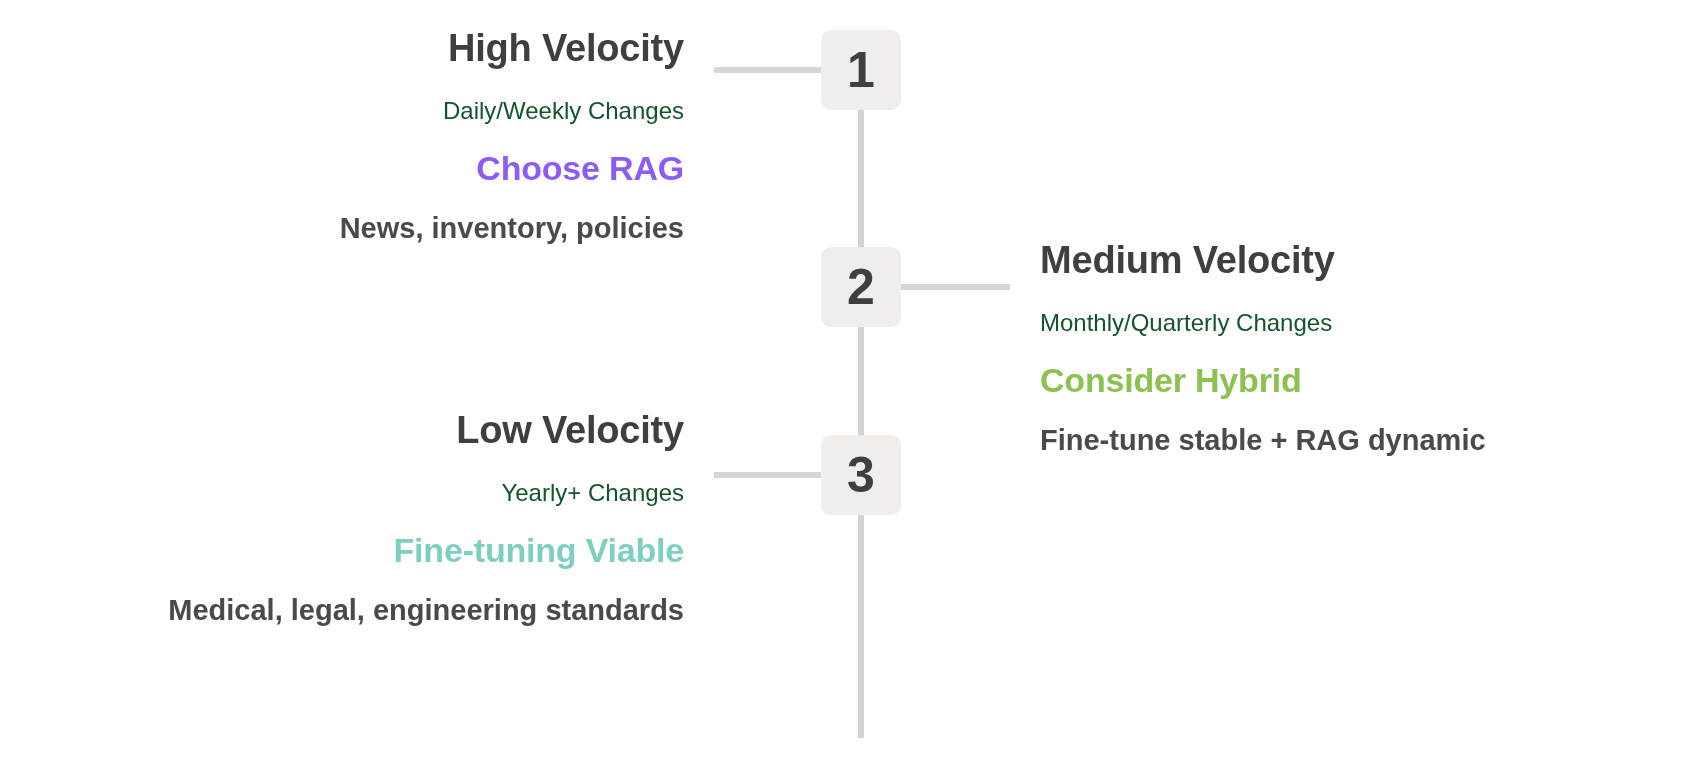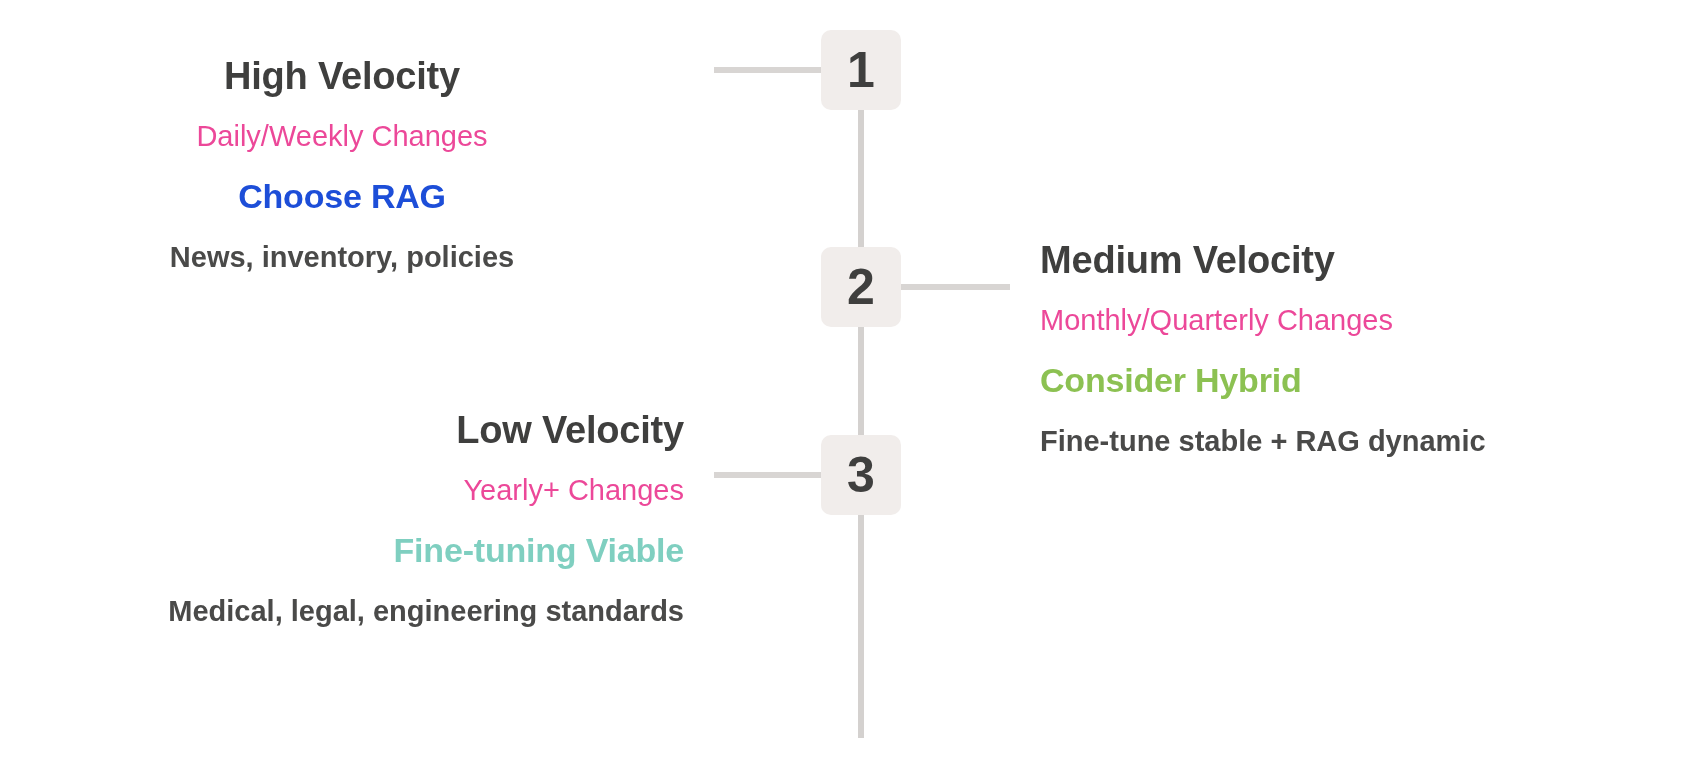--- a/index.html
+++ b/index.html
@@ -60,38 +60,38 @@
   }
   .connector-1 { left: 714px; top: 67px;  width: 110px; }
   .connector-2 { left: 898px; top: 284px; width: 112px; }
   .connector-3 { left: 714px; top: 472px; width: 110px; }
 
   
   .block {
     position: absolute;
   }
 
-  .block-left-1 { left: 0px;   top: 54px;  width: 684px; text-align: center; }
+  .block-left-1 { left: 0px;   top: 26px;  width: 684px; text-align: right; }
   .block-right-2{ left: 1040px;top: 238px; width: 640px; text-align: left;  }
   .block-left-3 { left: 0px;   top: 408px; width: 684px; text-align: right; }
 
   .title {
     font-size: 38px;
     font-weight: 700;
     color: #3f3f3e;
     line-height: 1.2;
     letter-spacing: -0.2px;
     white-space: nowrap;
   }
   .subtitle {
-    font-size: 29px;
+    font-size: 24px;
     font-weight: 400;
-    color: #ec4899;
+    color: #14532d;
     line-height: 1.25;
-    margin-top: 18px;
+    margin-top: 24px;
     white-space: nowrap;
   }
   .verdict {
     font-size: 34px;
     font-weight: 700;
     line-height: 1.2;
     margin-top: 22px;
     letter-spacing: -0.2px;
     white-space: nowrap;
   }
@@ -115,21 +115,21 @@
   <div class="connector connector-2"></div>
   <div class="connector connector-3"></div>
 
   <div class="marker marker-1">1</div>
   <div class="marker marker-2">2</div>
   <div class="marker marker-3">3</div>
 
   <div class="block block-left-1">
     <div class="title">High Velocity</div>
     <div class="subtitle">Daily/Weekly Changes</div>
-    <div class="verdict" style="color: #1d4ed8;">Choose RAG</div>
+    <div class="verdict" style="color: #8b5cf6;">Choose RAG</div>
     <div class="examples">News, inventory, policies</div>
   </div>
 
   <div class="block block-right-2">
     <div class="title">Medium Velocity</div>
     <div class="subtitle">Monthly/Quarterly Changes</div>
     <div class="verdict" style="color: rgb(140, 193, 82);">Consider Hybrid</div>
     <div class="examples">Fine-tune stable + RAG dynamic</div>
   </div>
 

